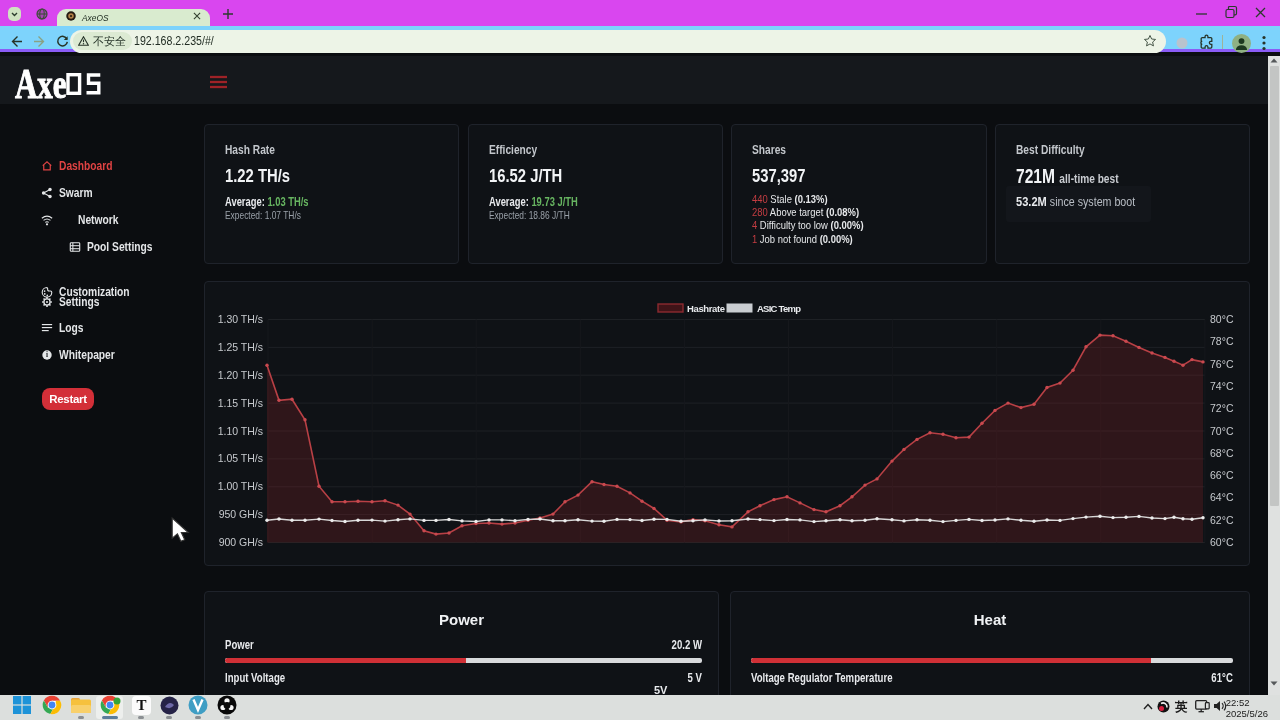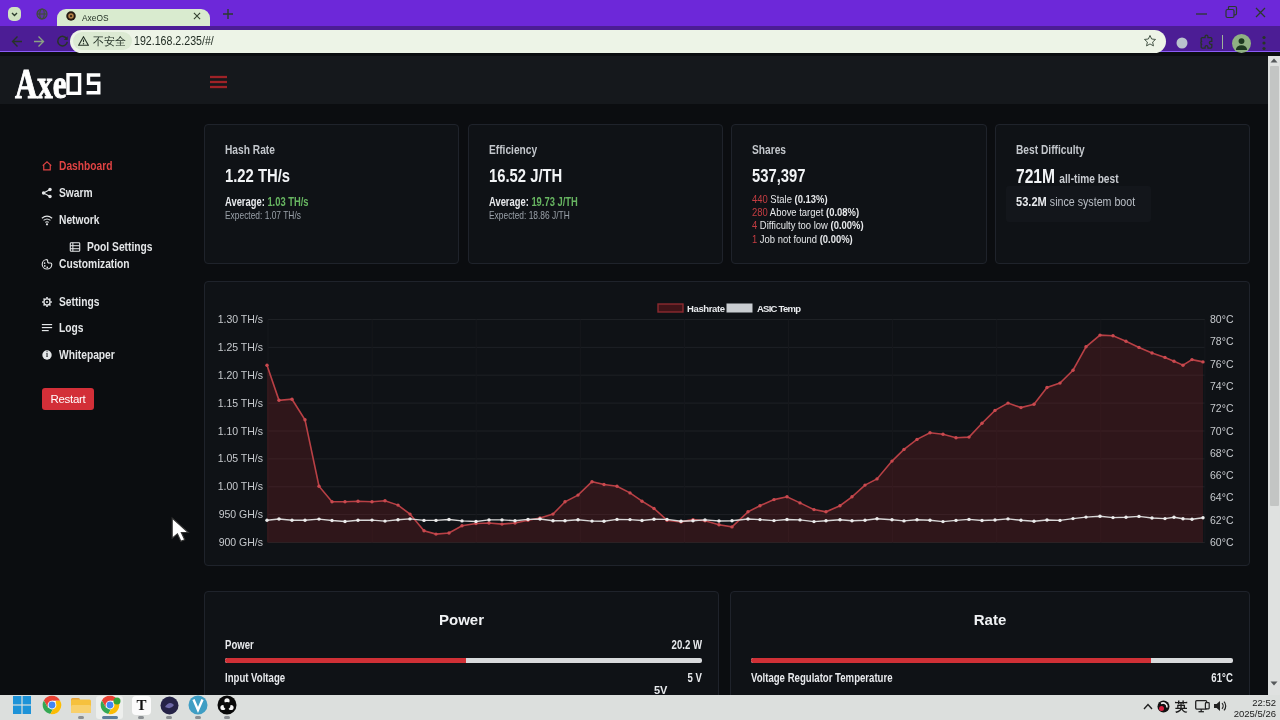--- a/index.html
+++ b/index.html
@@ -1,19 +1,19 @@
 <!DOCTYPE html>
 <html><head><meta charset="utf-8"><style>
 * { margin:0; padding:0; box-sizing:border-box; }
 html,body { width:1280px; height:720px; overflow:hidden; font-family:"Liberation Sans",sans-serif; }
 #stage { position:relative; width:1280px; height:720px; background:#0b0d10; }
 
 
-#strip { position:absolute; left:0; top:0; width:1280px; height:27px; background:#6d28d9; }
-#toolbar { position:absolute; left:0; top:26px; width:1280px; height:26px; background:#4c1d95; border-bottom:1px solid #8b5cf6; }
+#strip { position:absolute; left:0; top:0; width:1280px; height:27px; background:#d946ef;font-style:italic; }
+#toolbar { position:absolute; left:0; top:26px; width:1280px; height:26px; background:#7dd3fc; border-bottom:3px solid #8b5cf6; }
 #tab { position:absolute; left:57px; top:9px; width:153px; height:17px; background:#d9ebcf; border-radius:9px 9px 0 0; }
 #tabsearch { position:absolute; left:8px; top:7px; width:13px; height:14px; background:#cfe3c1; border-radius:5px; }
 #pill { position:absolute; left:70px; top:3.5px; width:1096px; height:23px; background:#edf4e7; border-radius:12px; }
 #chip { position:absolute; left:3px; top:2.5px; height:18px; background:#dcead3; border-radius:9px; padding:0 6px 0 20px; font-size:11px; line-height:18px; color:#27352a; }
 
 
 #navbar { position:absolute; left:0; top:56px; width:1280px; height:48px; background:#15181c; }
 #sidebar { position:absolute; left:19px; top:120px; width:167px; height:548px; background:#16191d; border-radius:4px; }
 .mi { position:absolute; left:41px; display:flex; align-items:center; font-size:12.5px; font-weight:bold; color:#e4e6e8; height:16px; }
 .mi span { display:inline-block; transform:scaleX(0.82); transform-origin:left center; white-space:nowrap; }
@@ -134,37 +134,37 @@
     </div>
 <div class="mi" style="top:185px;">
       <svg width="12" height="12" viewBox="0 0 14 13" style="margin:0 6px 0 0;flex:none">
         <circle cx="10.5" cy="2.5" r="2" fill="#e4e6e8"></circle>
         <circle cx="10.5" cy="10.5" r="2" fill="#e4e6e8"></circle>
         <circle cx="3" cy="6.5" r="2" fill="#e4e6e8"></circle>
         <path d="M3 6.5 L10.5 2.5 M3 6.5 L10.5 10.5" stroke="#e4e6e8" stroke-width="1.2" fill="none"></path>
       </svg>
       <span>Swarm</span>
     </div>
-<div class="mi" style="top:212px;">
+<div class="mi" style="top:212px;gap:19px;">
       <svg width="12" height="12" viewBox="0 0 14 13" style="margin:0 6px 0 0;flex:none">
         <path d="M1 4.5 Q7 -0.5 13 4.5 M3 7 Q7 3.7 11 7 M5 9.3 Q7 7.7 9 9.3" fill="none" stroke="#e4e6e8" stroke-width="1.3"></path>
         <circle cx="7" cy="11.5" r="1.3" fill="#e4e6e8"></circle>
       </svg>
       <span>Network</span>
     </div>
 <div class="mi" style="top:239px;margin-left:28px;">
       <svg width="12" height="12" viewBox="0 0 14 13" style="margin:0 6px 0 0;flex:none">
         <rect x="1.5" y="1.5" width="11" height="10" rx="1" fill="none" stroke="#e4e6e8" stroke-width="1.3"></rect>
         <line x1="1.5" y1="5" x2="12.5" y2="5" stroke="#e4e6e8" stroke-width="1.2"></line>
         <line x1="1.5" y1="8.5" x2="12.5" y2="8.5" stroke="#e4e6e8" stroke-width="1.2"></line>
         <line x1="4.5" y1="1.5" x2="4.5" y2="11.5" stroke="#e4e6e8" stroke-width="1.2"></line>
       </svg>
       <span>Pool Settings</span>
     </div>
-<div class="mi" style="top:256px;align-items:center;">
+<div class="mi" style="top:284px;align-items:center;">
       <svg width="12" height="12" viewBox="0 0 14 13" style="margin:0 6px 0 0;flex:none">
         <path d="M7 1.2 A5.6 5.6 0 1 0 12.6 7 A1.6 1.6 0 0 0 11 5.4 L9.4 5.4 A1.7 1.7 0 0 1 7.9 2.9 Z" fill="none" stroke="#e4e6e8" stroke-width="1.3"></path>
         <circle cx="4.2" cy="5.4" r="1" fill="#e4e6e8"></circle>
         <circle cx="4.4" cy="8.8" r="1" fill="#e4e6e8"></circle>
         <circle cx="7.3" cy="10.4" r="1" fill="#e4e6e8"></circle>
       </svg>
       <span>Customization</span>
     </div>
 <div class="mi" style="top:294px;">
       <svg width="12" height="12" viewBox="0 0 14 13" style="margin:0 6px 0 0;flex:none">
@@ -194,21 +194,21 @@
       <span>Logs</span>
     </div>
 <div class="mi" style="top:347px;">
       <svg width="12" height="12" viewBox="0 0 14 13" style="margin:0 6px 0 0;flex:none">
         <circle cx="7" cy="6.5" r="5.5" fill="#e4e6e8"></circle>
         <text x="7" y="9.3" text-anchor="middle" font-size="8.5" font-weight="bold" fill="#16191d" font-family="Liberation Serif,serif">i</text>
       </svg>
       <span>Whitepaper</span>
     </div>
 
-<div style="position:absolute;left:42px;top:388px;width:52px;height:22px;background:#d32f38;border-radius:3px;color:#fff;font-size:11.5px;font-weight:normal;text-align:center;line-height:22px;letter-spacing:-0.3px">Restart</div>
+<div style="position:absolute;left:42px;top:388px;width:52px;height:22px;background:#d32f38;border-radius:8px;color:#fff;font-size:11.5px;font-weight:bold;text-align:center;line-height:22px;letter-spacing:-0.3px">Restart</div>
 
 <div class="card" style="left:204px;top:124px;width:255px;height:140px">
   <div class="clabel">Hash Rate</div>
   <div class="cvalue">1.22 TH/s</div>
   <div class="cavg">Average: <span class="green">1.03 TH/s</span></div>
   <div class="cexp">Expected: 1.07 TH/s</div>
 </div>
 <div class="card" style="left:468px;top:124px;width:255px;height:140px">
   <div class="clabel">Efficiency</div>
   <div class="cvalue">16.52 J/TH</div>
@@ -452,21 +452,21 @@
   <div class="prow" style="top:79px">
         <span>Input Voltage</span>
         <span>5 V</span>
       </div>
   <div style="position:absolute;left:449px;top:92px;font-size:11px;font-weight:bold;color:#e8eaed">5V</div>
   <div class="pbar" style="top:105px">
         <div class="pfill" style="width:91%"></div>
       </div>
 </div>
 <div class="card" style="left:730px;top:591px;width:520px;height:129px">
-  <div style="position:absolute;left:0;right:0;top:19px;text-align:center;font-size:15px;font-weight:bold;color:#f0f2f4">Rate</div>
+  <div style="position:absolute;left:0;right:0;top:19px;text-align:center;font-size:15px;font-weight:bold;color:#f0f2f4">Heat</div>
   <div class="pbar" style="top:66px">
         <div class="pfill" style="width:83%"></div>
       </div>
   <div class="prow" style="top:79px">
         <span>Voltage Regulator Temperature</span>
         <span>61°C</span>
       </div>
 </div>
 
 <div style="position:absolute;left:1268px;top:56px;width:12px;height:639px;background:#dfe1e0"></div>
@@ -548,18 +548,18 @@
 <svg width="15" height="13" viewBox="0 0 15 13" style="position:absolute;left:1195px;top:700px">
       <rect x="0.7" y="0.7" width="11" height="8.4" rx="1" fill="none" stroke="#222" stroke-width="1.3"></rect>
       <line x1="3.5" y1="11.7" x2="8.9" y2="11.7" stroke="#222" stroke-width="1.3"></line>
       <line x1="6.2" y1="9.1" x2="6.2" y2="11.7" stroke="#222" stroke-width="1.3"></line>
       <rect x="10.4" y="2.6" width="3.8" height="6.2" rx="0.8" fill="#dcdfdd" stroke="#222" stroke-width="1.2"></rect>
     </svg>
 <svg width="14" height="12" viewBox="0 0 14 12" style="position:absolute;left:1213px;top:700px">
       <path d="M1 4 H3.6 L7 1 V11 L3.6 8 H1 Z" fill="#222"></path>
       <path d="M9 3.2 a4 4 0 0 1 0 5.6 M11 1.6 a6.5 6.5 0 0 1 0 8.8" stroke="#222" stroke-width="1.2" fill="none"></path>
     </svg>
-<div style="position:absolute;right:4px;top:697px;text-align:right;font-size:9.5px;color:#1a1a1a;line-height:11px">22:52<br>2025/5/26</div>
+<div style="position:absolute;right:12px;top:697px;font-size:9.5px;color:#1a1a1a;line-height:11px">22:52<br>2025/5/26</div>
 
 <svg width="19" height="26" viewBox="0 0 16 24" preserveAspectRatio="none" style="position:absolute;left:171px;top:517px">
       <path d="M1 1 L1 19.5 L5.4 15.6 L8.3 22.4 L11.6 21 L8.7 14.3 L14.6 14.3 Z" fill="#fff" stroke="#333" stroke-width="1"></path>
     </svg>
 
 </div>
 </body></html>

